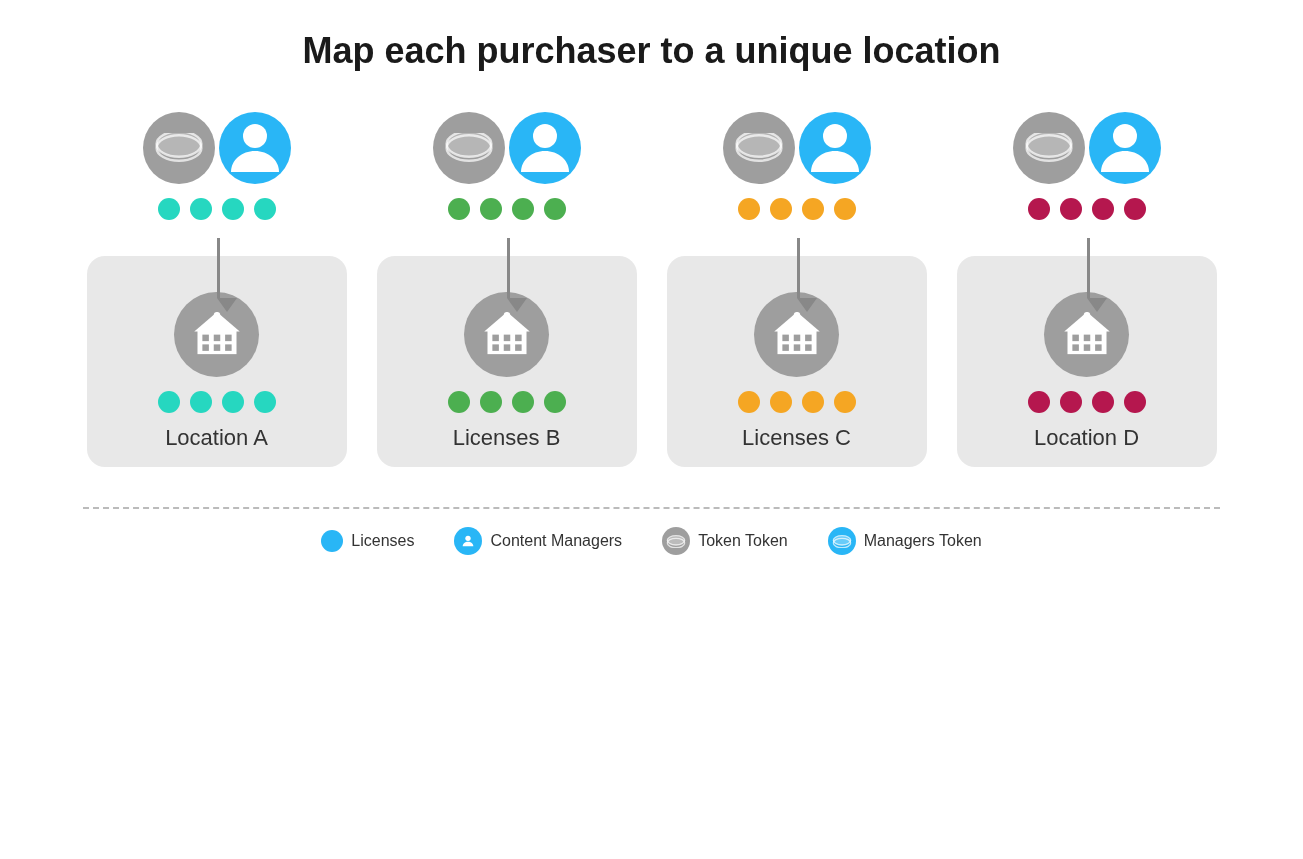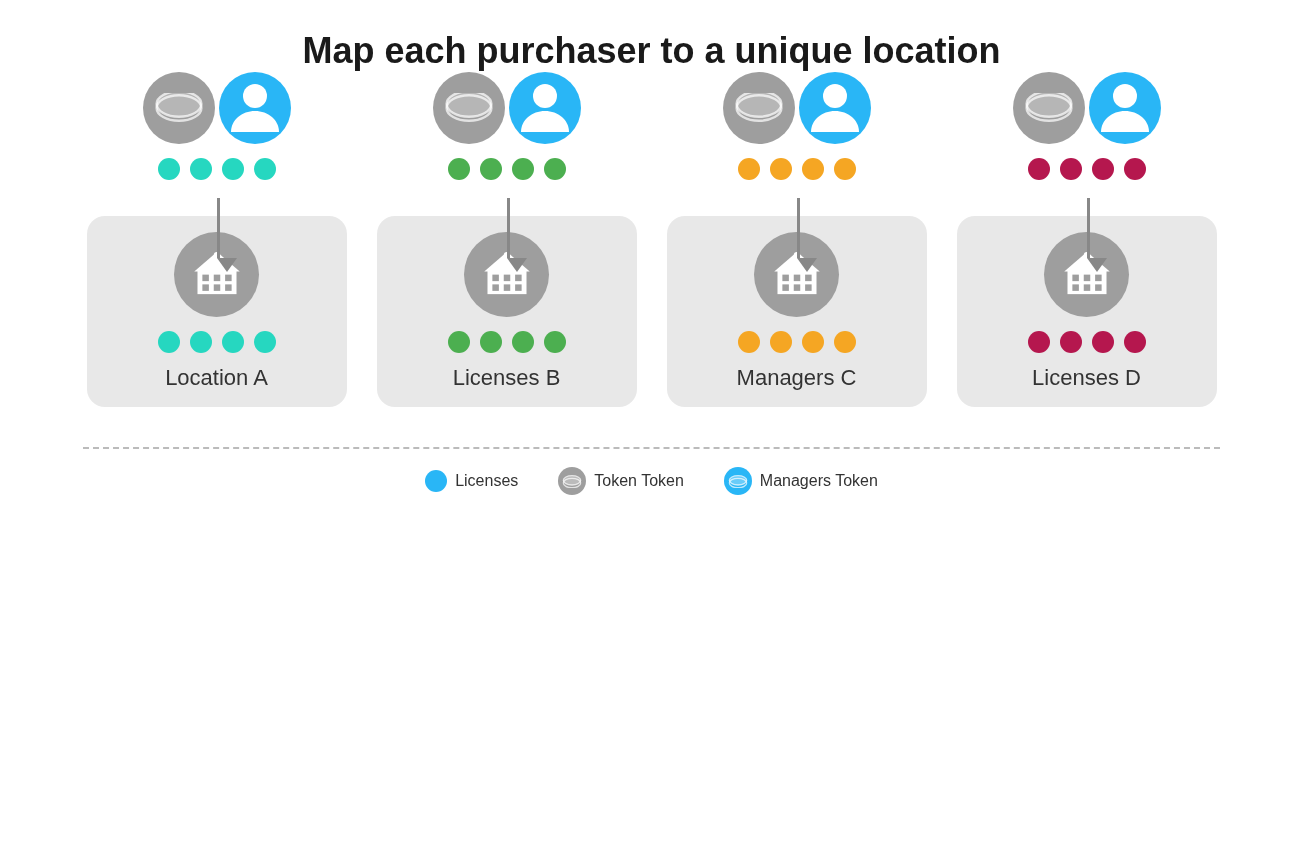--- a/index.html
+++ b/index.html
@@ -11,20 +11,21 @@
       display: flex;
       flex-direction: column;
       align-items: center;
       padding: 30px 20px 20px;
     }
 
     .page-title {
       font-size: 36px;
       font-weight: 700;
       color: #1a1a1a;
+      margin-bottom: 40px;
       text-align: center;
     }
 
     .columns-wrapper {
       display: flex;
       gap: 20px;
       justify-content: center;
       margin-bottom: 30px;
     }
 
@@ -100,21 +101,21 @@
       border-right: 10px solid transparent;
       border-top: 14px solid #888;
       margin: 0 auto;
     }
 
     
     .location-box {
       background: #e8e8e8;
       border-radius: 18px;
       width: 260px;
-      padding: 16px 16px 16px;
+      padding: 36px 16px 16px;
       display: flex;
       flex-direction: column;
       align-items: center;
     }
 
     .building-circle {
       width: 85px;
       height: 85px;
       border-radius: 50%;
       background: #9e9e9e;
@@ -325,21 +326,21 @@
             <rect x="42" y="46" width="8" height="8" fill="#9e9e9e"></rect>
           </svg>
         </div>
       </div>
       <div class="location-dots">
         <div class="dot" style="background:#f5a623"></div>
         <div class="dot" style="background:#f5a623"></div>
         <div class="dot" style="background:#f5a623"></div>
         <div class="dot" style="background:#f5a623"></div>
       </div>
-      <span class="location-label">Managers C</span>
+      <span class="location-label">Licenses C</span>
     </div>
   </div>
 
   <div class="column">
     <div class="purchaser-icons">
       <div class="icon-circle gray">
         <svg viewBox="0 0 60 36" width="48" height="30">
           <ellipse cx="30" cy="18" rx="28" ry="16" fill="none" stroke="rgba(255,255,255,0.7)" stroke-width="3"></ellipse>
           <ellipse cx="30" cy="13" rx="28" ry="16" fill="rgba(255,255,255,0.25)" stroke="rgba(255,255,255,0.7)" stroke-width="3"></ellipse>
         </svg>
@@ -373,31 +374,40 @@
             <rect x="42" y="46" width="8" height="8" fill="#9e9e9e"></rect>
           </svg>
         </div>
       </div>
       <div class="location-dots">
         <div class="dot" style="background:#b5174e"></div>
         <div class="dot" style="background:#b5174e"></div>
         <div class="dot" style="background:#b5174e"></div>
         <div class="dot" style="background:#b5174e"></div>
       </div>
-      <span class="location-label">Licenses D</span>
+      <span class="location-label">Location D</span>
     </div>
   </div>
 </div>
 
 <hr class="divider" style="width:90%; border:none; border-top:2px dashed #bbb; margin: 10px auto 18px;">
 
 <div class="legend">
   <div class="legend-item">
     <div class="legend-dot" style="background:#29b6f6"></div>
     <span>Licenses</span>
+  </div>
+  <div class="legend-item">
+    <div class="legend-icon-circle blue">
+      <svg viewBox="0 0 24 24" width="16" height="16" class="legend-person">
+          <circle cx="12" cy="8" r="4" fill="white"></circle>
+          <path d="M4 20c0-4 3.6-7 8-7s8 3 8 7" fill="white"></path>
+        </svg>
+    </div>
+    <span>Content Managers</span>
   </div>
   <div class="legend-item">
     <div class="legend-icon-circle gray">
       <svg viewBox="0 0 30 20" width="20" height="14">
         <ellipse cx="15" cy="13" rx="13" ry="7" fill="none" stroke="rgba(255,255,255,0.7)" stroke-width="2"></ellipse>
         <ellipse cx="15" cy="9" rx="13" ry="7" fill="rgba(255,255,255,0.3)" stroke="rgba(255,255,255,0.7)" stroke-width="2"></ellipse>
       </svg>
     </div>
     <span>Token Token</span>
   </div>

